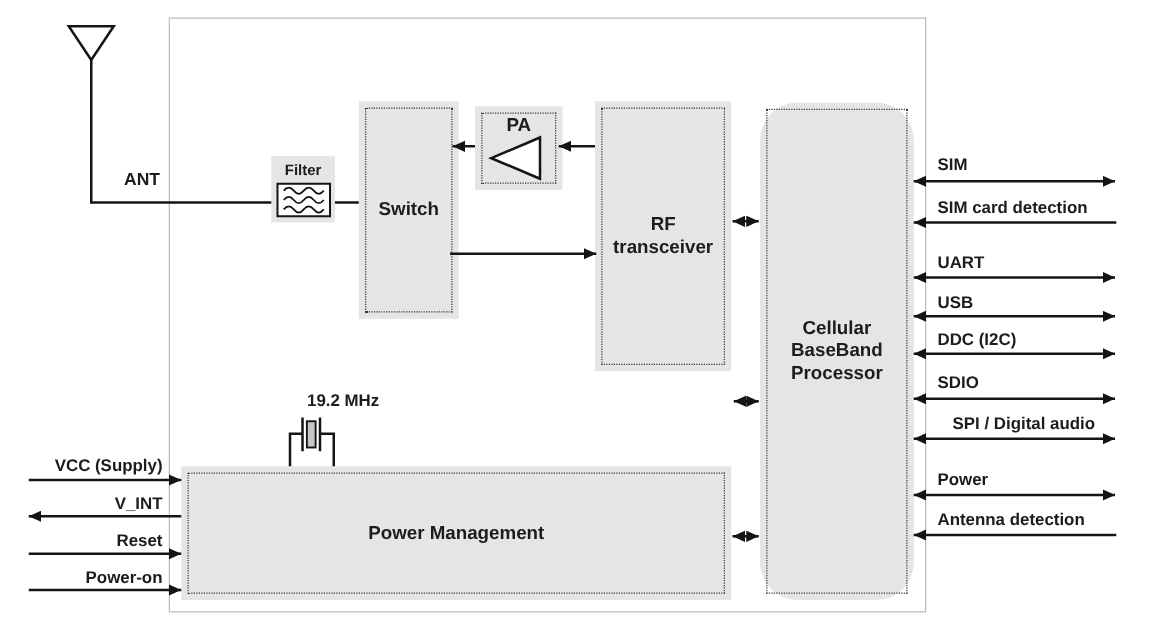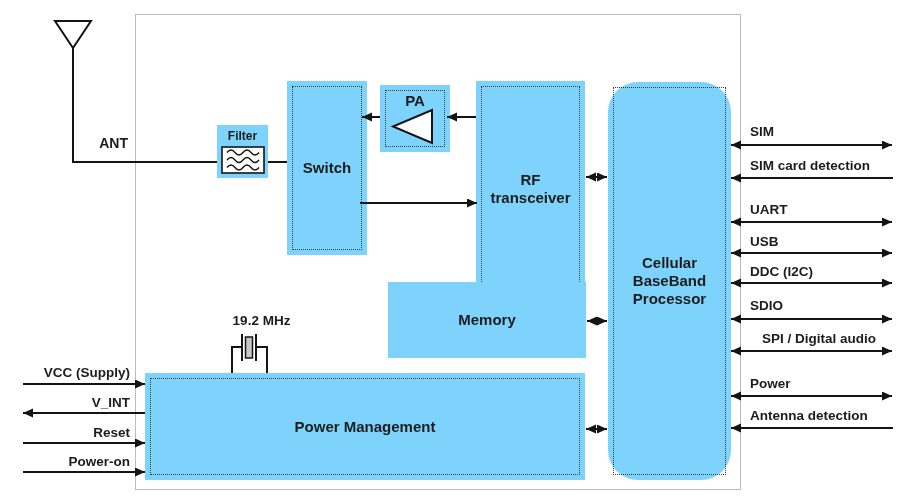--- a/index.html
+++ b/index.html
@@ -5,21 +5,21 @@
   html,body{margin:0;padding:0;background:#fff;}
   .stage{
     position:relative;width:919px;height:501px;background:#fff;overflow:hidden;
     font-family:"Liberation Sans", sans-serif;color:#1c1c1c;
   }
   .frame{
     position:absolute;left:135px;top:14px;width:606px;height:476px;
     border:1px solid #bcbcbc;background:#fff;box-sizing:border-box;
   }
   .block{
-    position:absolute;background:#7dd3fc;box-sizing:border-box;
+    position:absolute;background:#e5e5e5;box-sizing:border-box;
     display:flex;align-items:center;justify-content:center;
   }
   .block.dotted::before{
     content:"";position:absolute;left:5px;top:5px;right:5px;bottom:5px;
     border:1.5px dotted #3c3c3c;
   }
   .blabel{
     font-weight:bold;font-size:15px;line-height:1.18;text-align:center;
     color:#1c1c1c;position:relative;
   }
@@ -29,21 +29,21 @@
     font-weight:600;font-size:13.5px;color:#1c1c1c;
   }
   .sig-r{
     position:absolute;left:750px;text-align:left;white-space:nowrap;
     font-weight:600;font-size:13.5px;color:#1c1c1c;
   }
   .ant-label{
     position:absolute;right:791px;top:135px;font-weight:bold;font-size:14px;white-space:nowrap;
   }
   .xtal-label{
-    position:absolute;left:214px;top:313px;width:95px;text-align:center;
+    position:absolute;left:227px;top:313px;width:95px;text-align:center;
     font-weight:600;font-size:13.5px;white-space:nowrap;
   }
   svg.wires{position:absolute;left:0;top:0;pointer-events:none;}
 </style>
 </head>
 <body>
 
 <div class="stage">
 
   <div class="frame"></div>
@@ -61,23 +61,20 @@
   </div>
 
   <div class="block dotted" style="left:476px;top:81px;width:109px;height:216px;">
     <span class="blabel" style="width:92px;">RF transceiver</span>
   </div>
 
   <div class="block dotted" style="left:608px;top:82px;width:123px;height:398px;border-radius:30px;">
     <span class="blabel" style="width:100px;">Cellular BaseBand Processor</span>
   </div>
 
-  <div class="block" style="left:388px;top:282px;width:198px;height:76px;">
-    <span class="blabel">Memory</span>
-  </div>
 
   <div class="block dotted" style="left:145px;top:373px;width:440px;height:107px;">
     <span class="blabel" style="width:150px;">Power Management</span>
   </div>
 
   <div class="ant-label">ANT</div>
   <div class="xtal-label">19.2 MHz</div>
 
   <div class="sig-l" style="top:365px;">VCC (Supply)</div>
   <div class="sig-l" style="top:395px;">V_INT</div>

